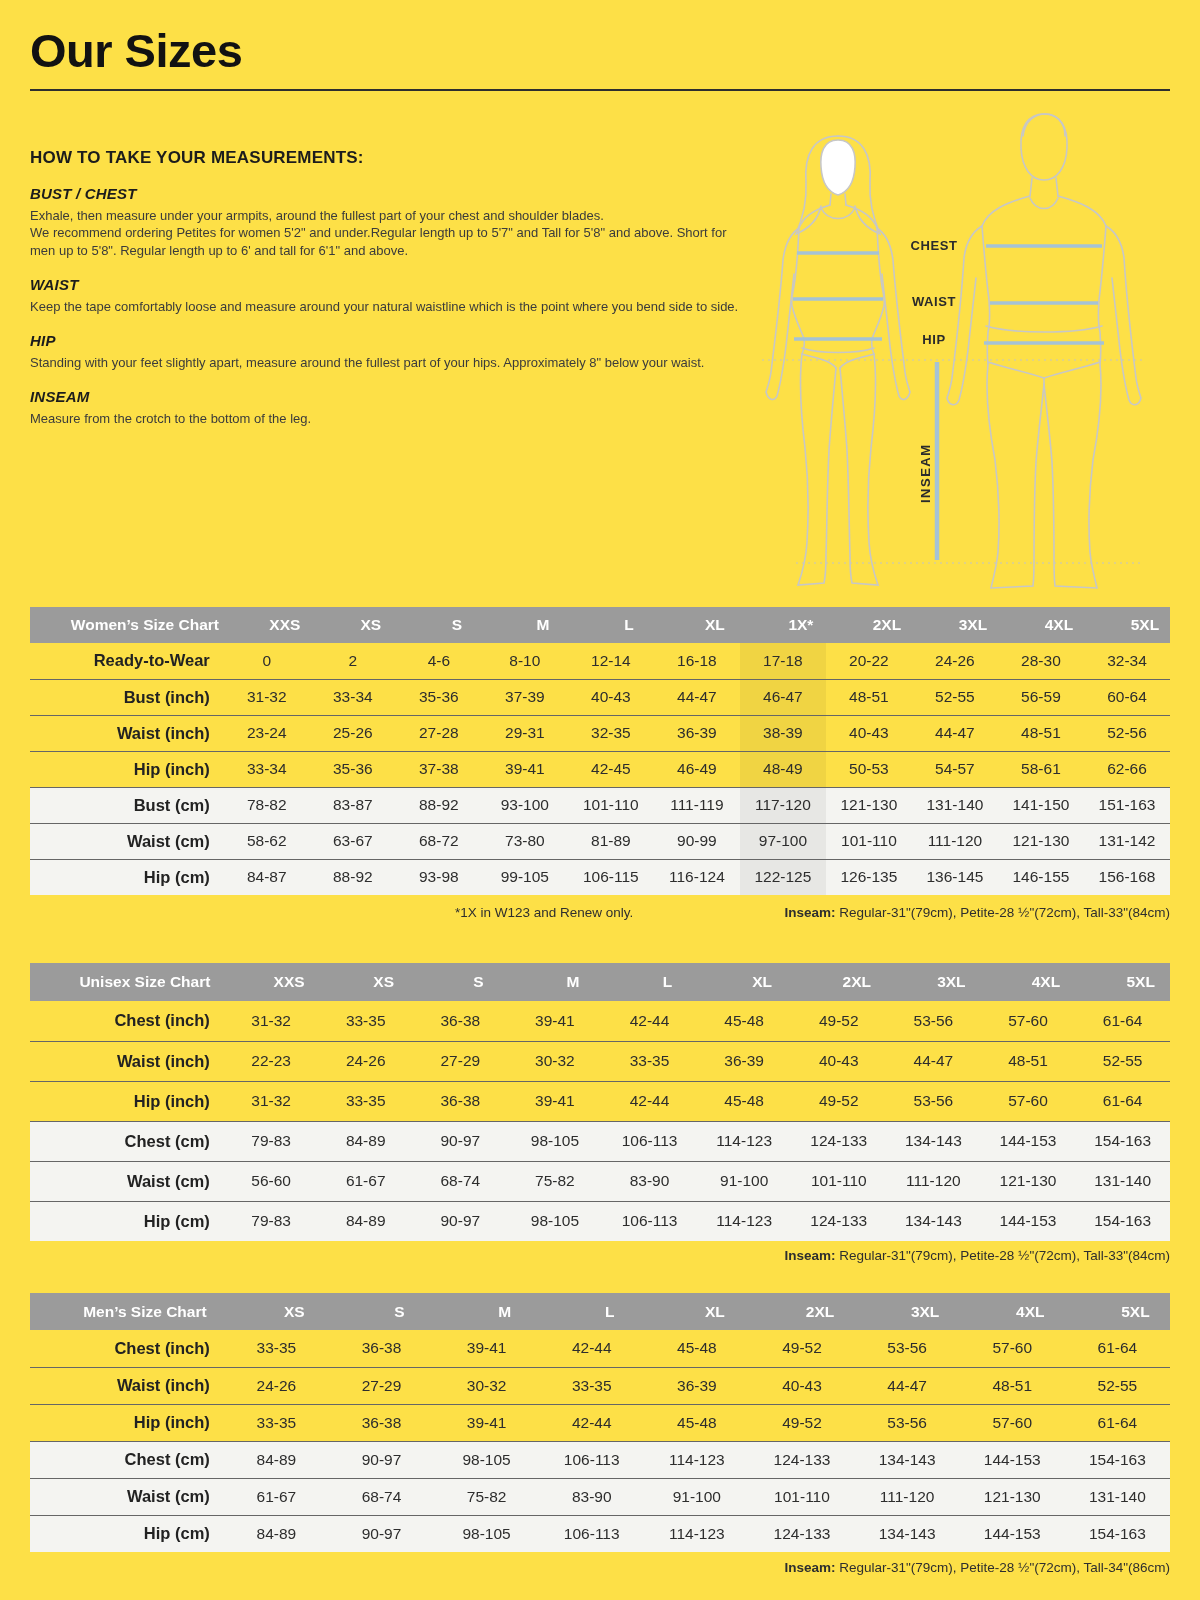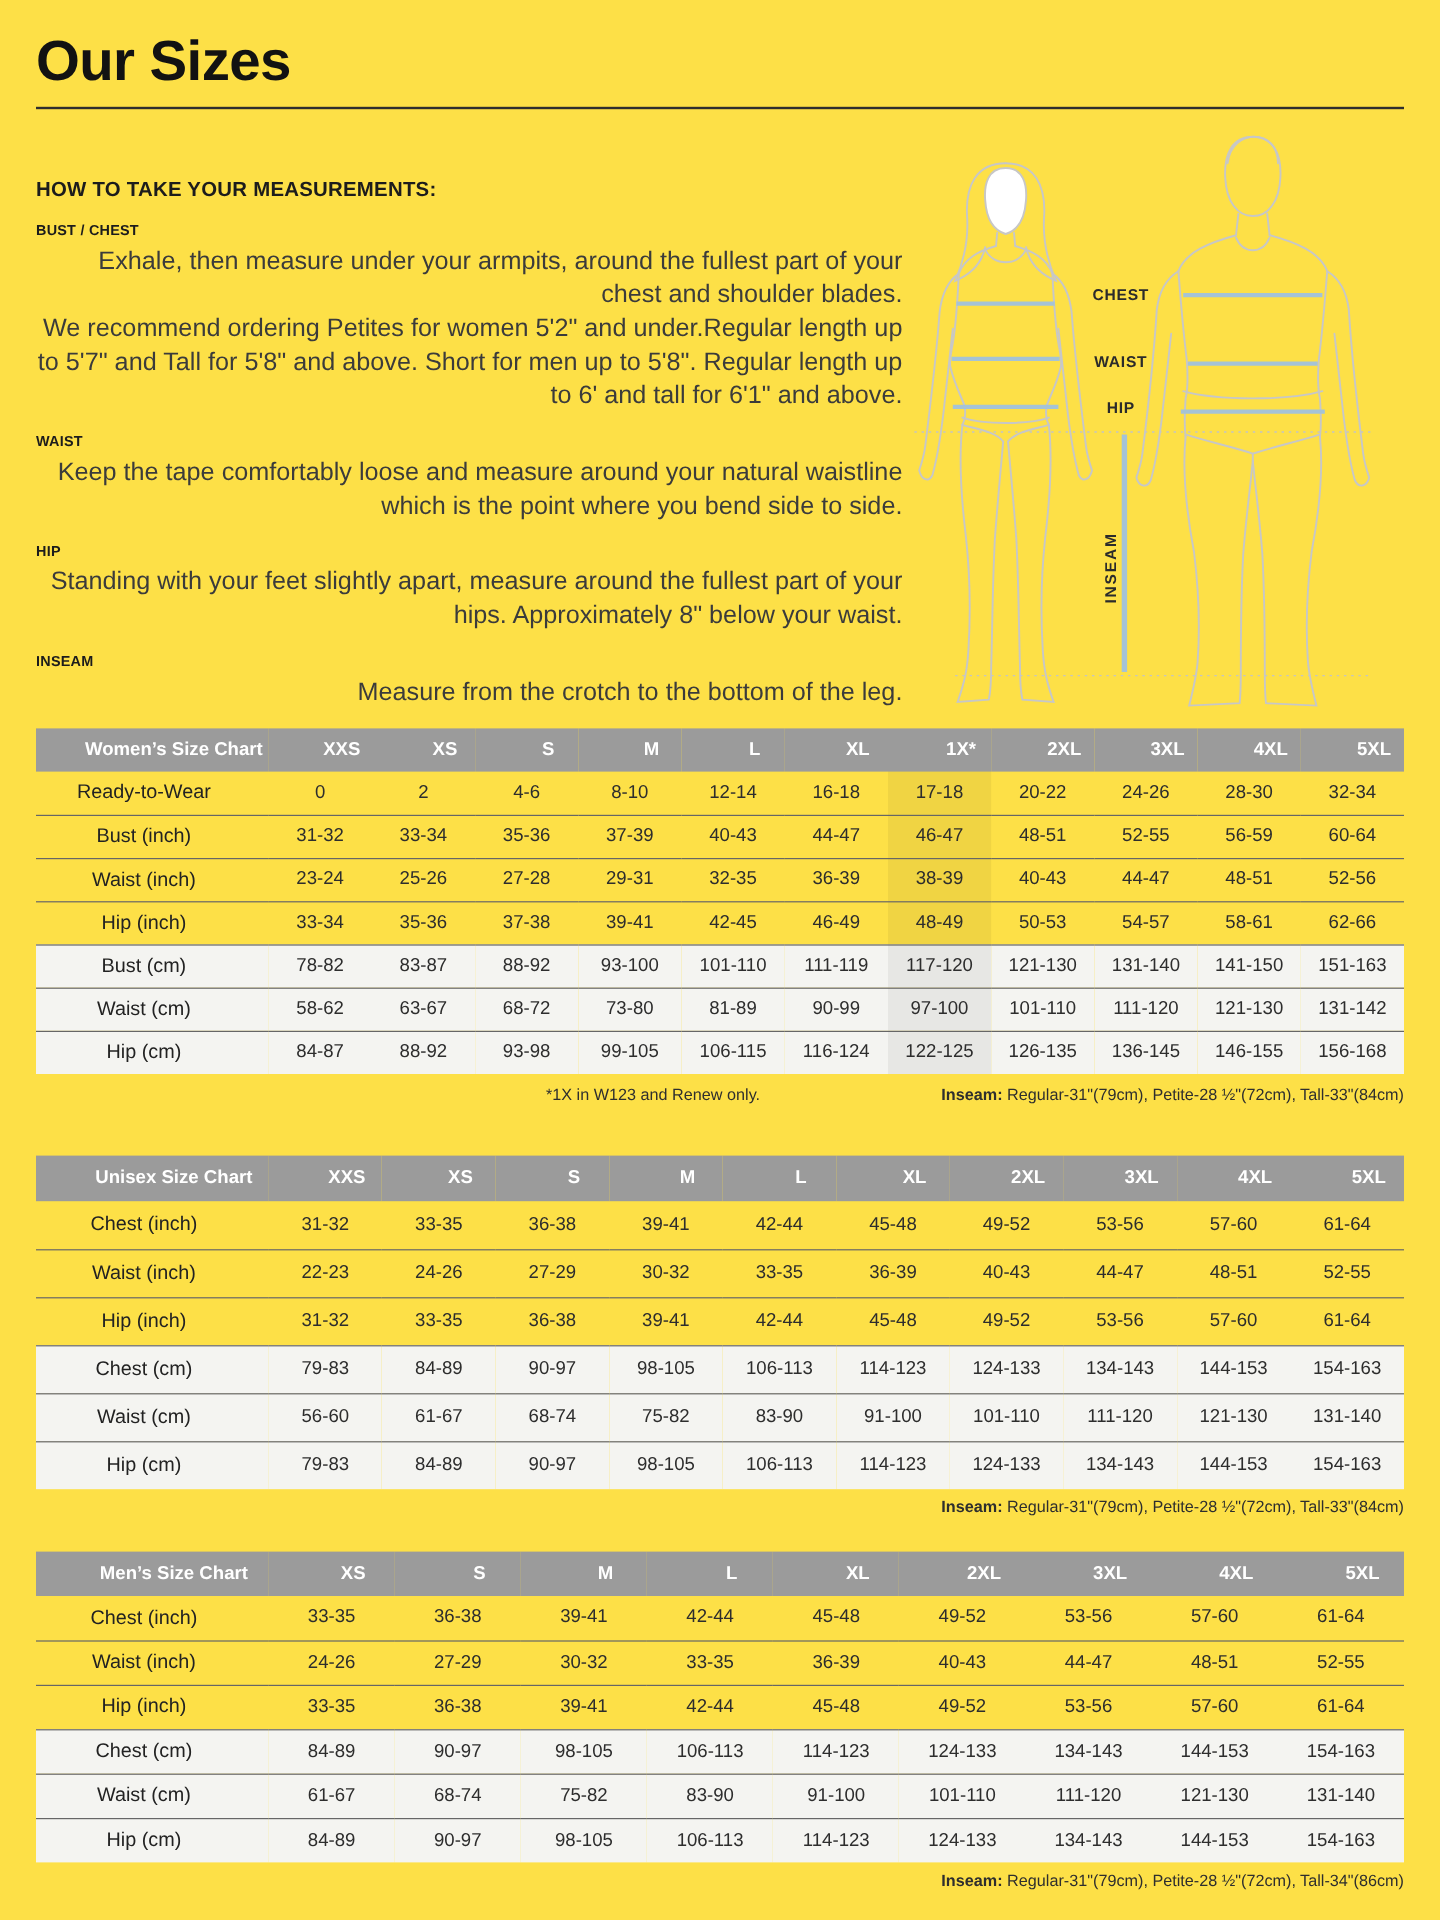--- a/index.html
+++ b/index.html
@@ -8,42 +8,42 @@
   .page { position:relative; width:1200px; height:1600px; background:#fde047; overflow:hidden; }
 
   
   .title-block { position:absolute; left:30px; top:24px; width:1140px; }
   .title-block h1 { font-size:47px; font-weight:800; color:#121212; letter-spacing:-0.5px; line-height:1.15; }
   .rule { margin-top:11px; border-top:2.5px solid #2e2e2e; width:100%; }
 
   
   .intro { position:absolute; left:30px; top:120px; width:722px; }
   .intro h2 { font-size:17px; font-weight:700; color:#1c1c1c; letter-spacing:0.2px; margin-bottom:6px;margin-top:28px; }
-  .ms h3 { font-size:12px; font-weight:700; color:#1c1c1c; letter-spacing:0.2px; margin-top:17px; margin-bottom:5px; }
-  .ms p { font-size:21px; line-height:1.33; color:#3b3b3b;text-align:right; }
+  .ms h3 { font-size:15px; font-weight:700; color:#1c1c1c; letter-spacing:0.2px; margin-top:17px; margin-bottom:5px;font-style:italic; }
+  .ms p { font-size:13px; line-height:1.33; color:#3b3b3b; }
 
   
   .diagram { position:absolute; left:744px; top:110px; width:418px; height:482px; }
   .diagram svg { display:block; width:100%; height:100%; }
   .diag-label { font-family:"Liberation Sans", sans-serif; font-size:13px; font-weight:700; fill:#2b2b2b; letter-spacing:0.6px; }
   .diag-label-v { font-family:"Liberation Sans", sans-serif; font-size:13px; font-weight:700; fill:#2b2b2b; letter-spacing:1.5px; }
 
   
   .tbl { position:absolute; left:30px; width:1140px; }
   .tbl-women { top:607px; }
   .tbl-unisex { top:963px; }
   .tbl-men { top:1293px; }
   table.size-table { width:100%; border-collapse:collapse; table-layout:fixed; }
   table.size-table col.col-label { width:17%; }
   table.size-table thead th { background:#9b9b9b; color:#ffffff; font-weight:700; font-size:15.5px; text-align:center;padding-left:36px; }
   table.size-table thead th.t-title { font-size:15.5px; }
   table.size-table tbody tr { border-bottom:1.4px solid #666; }
   table.size-table tbody tr:last-child { border-bottom:none; }
   table.size-table tbody tr.shaded { background:#f4f4f1; }
-  table.size-table tbody th.row-label { text-align:center; padding-right:14px; font-weight:400; font-size:16.5px; color:#222; }
+  table.size-table tbody th.row-label { text-align:right; padding-right:14px; font-weight:700; font-size:16.5px; color:#222; }
   table.size-table td { text-align:center; font-size:15.5px; color:#2d2d2d; }
   table.size-table td.hi { background:rgba(0,0,0,0.05); }
   .tbl-women tr { height:36px; }
   .tbl-unisex thead tr { height:38px; }
   .tbl-unisex tbody tr { height:40px; }
   .tbl-men tr { height:37px; }
 
   
   .footnote { position:absolute; left:30px; width:1140px; display:flex; font-size:13.5px; color:#2e2e2e; }
   .footnote-women { top:905px;justify-content:space-between; }

